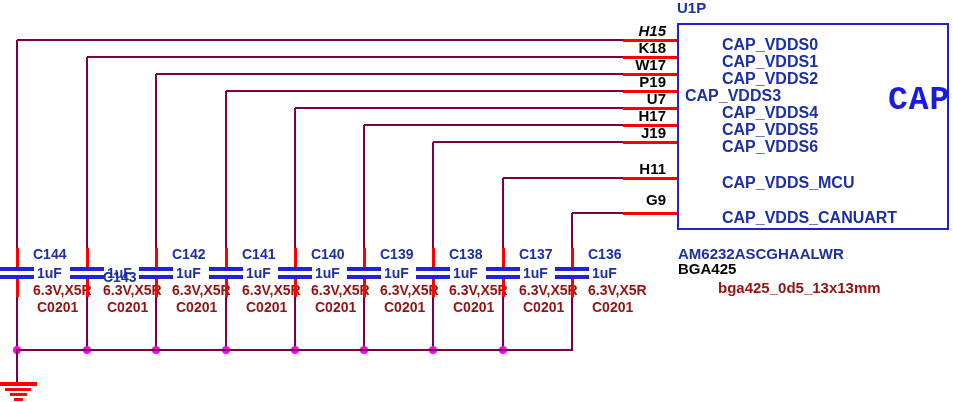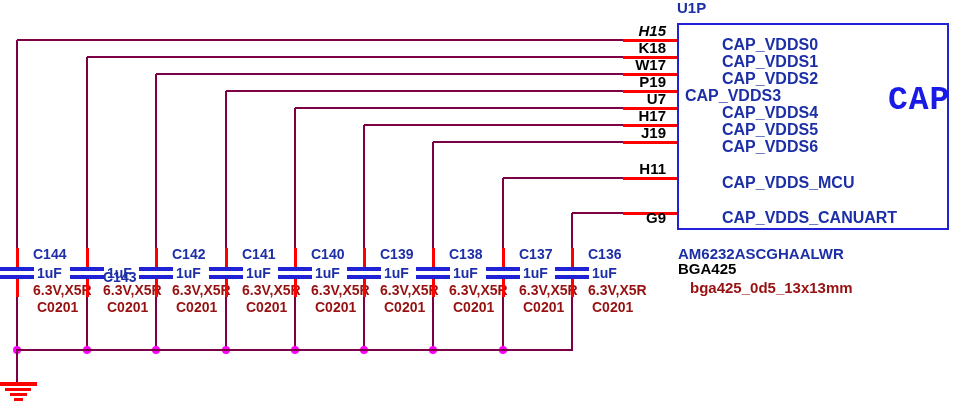--- a/index.html
+++ b/index.html
@@ -31,21 +31,21 @@
 <body>
 
 <div id="canvas">
 
   <div class="grp">
     <div class="icbox"></div>
     <div class="txt refdes-ic t-navy abs" style="left:677px;top:0;">U1P</div>
     <div class="symtitle abs" style="left:888px;top:46px;margin-top:36px;">CAP</div>
     <div class="txt partinfo t-navy abs" style="left:678px;top:246px;">AM6232ASCGHAALWR</div>
     <div class="txt partinfo t-black abs" style="left:678px;top:261px;">BGA425</div>
-    <div class="txt partinfo t-dred abs" style="left:690px;top:280px;">bga425_0d5_13x13mm</div>
+    <div class="txt partinfo t-dred abs" style="left:718px;top:280px;">bga425_0d5_13x13mm</div>
   </div>
 
   <div class="grp">
     <div class="r" style="left:623px;top:39px;width:54px;height:3px;"></div>
     <div class="txt pinnum t-black" style="left:566px;top:23px;font-style:italic;">H15</div>
     <div class="txt netlbl t-navy" style="left:684px;top:37px;">CAP_VDDS0</div>
   </div>
   <div class="grp">
     <div class="r" style="left:623px;top:56px;width:54px;height:3px;"></div>
     <div class="txt pinnum t-black" style="left:566px;top:40px;">K18</div>
@@ -76,21 +76,21 @@
     <div class="txt pinnum t-black" style="left:566px;top:125px;">J19</div>
     <div class="txt netlbl t-navy" style="left:684px;top:139px;">CAP_VDDS6</div>
   </div>
   <div class="grp">
     <div class="r" style="left:623px;top:177px;width:54px;height:3px;"></div>
     <div class="txt pinnum t-black" style="left:566px;top:161px;">H11</div>
     <div class="txt netlbl t-navy" style="left:684px;top:175px;">CAP_VDDS_MCU</div>
   </div>
   <div class="grp">
     <div class="r" style="left:623px;top:212px;width:54px;height:3px;"></div>
-    <div class="txt pinnum t-black" style="left:566px;top:210px;">G9</div>
+    <div class="txt pinnum t-black" style="left:566px;top:192px;">G9</div>
     <div class="txt netlbl t-navy" style="left:684px;top:210px;">CAP_VDDS_CANUART</div>
   </div>
 
   <div class="grp">
     <div class="w" style="left:17px;top:39px;width:606px;height:2px;"></div>
     <div class="w" style="left:16px;top:40px;width:2px;height:208px;"></div>
     <div class="r" style="left:16px;top:248px;width:3px;height:19px;"></div>
     <div class="plate" style="left:0px;top:267px;"></div>
     <div class="plate" style="left:0px;top:275px;"></div>
     <div class="r" style="left:16px;top:279px;width:3px;height:18px;"></div>

